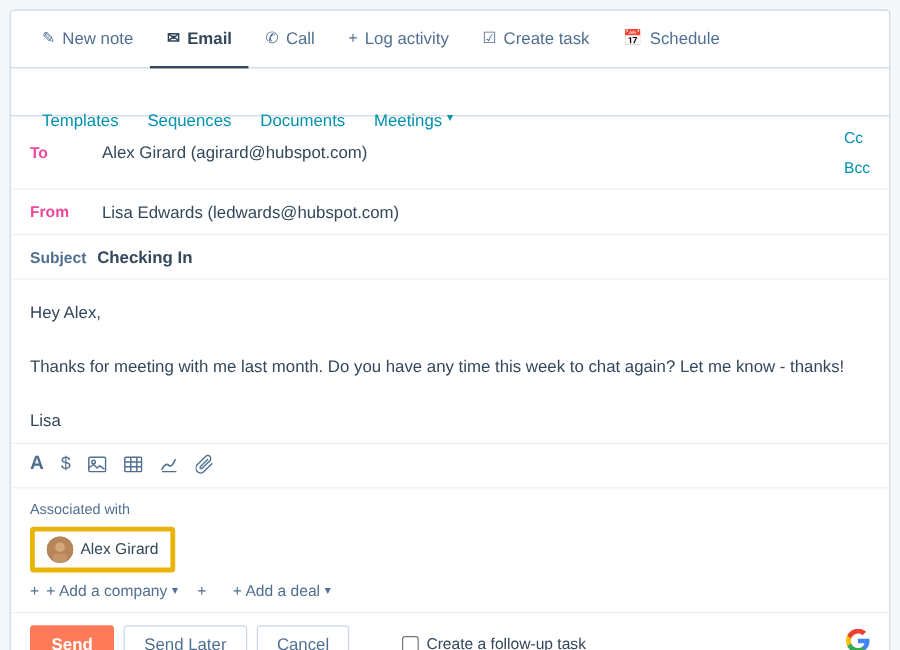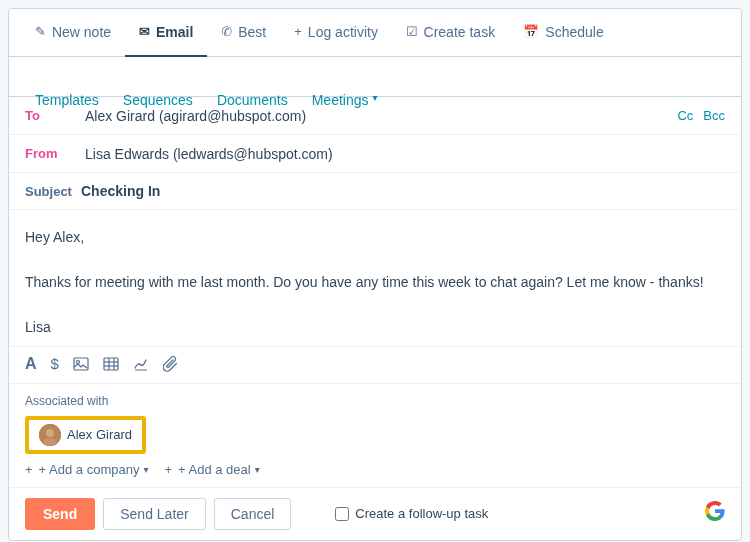--- a/index.html
+++ b/index.html
@@ -88,20 +88,21 @@
       color: #33475b;
       font-size: 14px;
       flex: 1;
     }
     .email-field-actions {
       display: flex;
       gap: 10px;
       color: #0091ae;
       font-size: 13px;
       font-weight: 500;
+      flex-direction: column;
     }
     .email-field-actions span { cursor: pointer; }
     .subject-field {
       display: flex;
       align-items: flex-end;
       border-bottom: 1px solid #eaf0f6;
       padding: 10px 16px;
     }
     .subject-label {
       color: #516f90;
@@ -249,21 +250,21 @@
     <div class="top-nav-item">
       <span class="icon">✎</span>
       <span>New note</span>
     </div>
     <div class="top-nav-item active">
       <span class="icon">✉</span>
       <span>Email</span>
     </div>
     <div class="top-nav-item">
       <span class="icon">✆</span>
-      <span>Best</span>
+      <span>Call</span>
     </div>
     <div class="top-nav-item">
       <span class="icon">+</span>
       <span>Log activity</span>
     </div>
     <div class="top-nav-item">
       <span class="icon">☑</span>
       <span>Create task</span>
     </div>
     <div class="top-nav-item">
@@ -362,21 +363,21 @@
       </div>
     </div>
     <div class="associated-actions">
       <span class="add-link">
         <span>+</span>
         <span style="margin-left:2px;">+ Add a company</span>
         <span style="font-size:10px;">▾</span>
       </span>
       <span class="add-link">
         <span>+</span>
-        <span style="margin-left:2px;">+ Add a deal</span>
+        <span style="margin-left:18px;">+ Add a deal</span>
         <span style="font-size:10px;">▾</span>
       </span>
     </div>
   </div>
 
   <div class="email-footer">
     <button class="btn-send">Send</button>
     <button class="btn-secondary">Send Later</button>
     <button class="btn-secondary">Cancel</button>
     <label class="follow-up-check">

